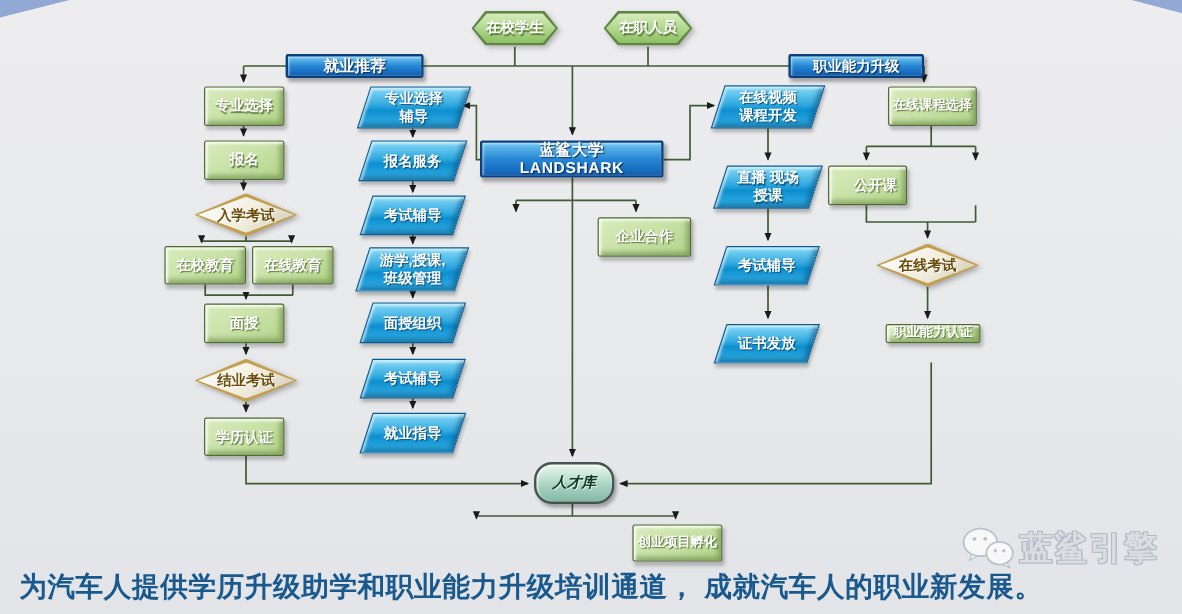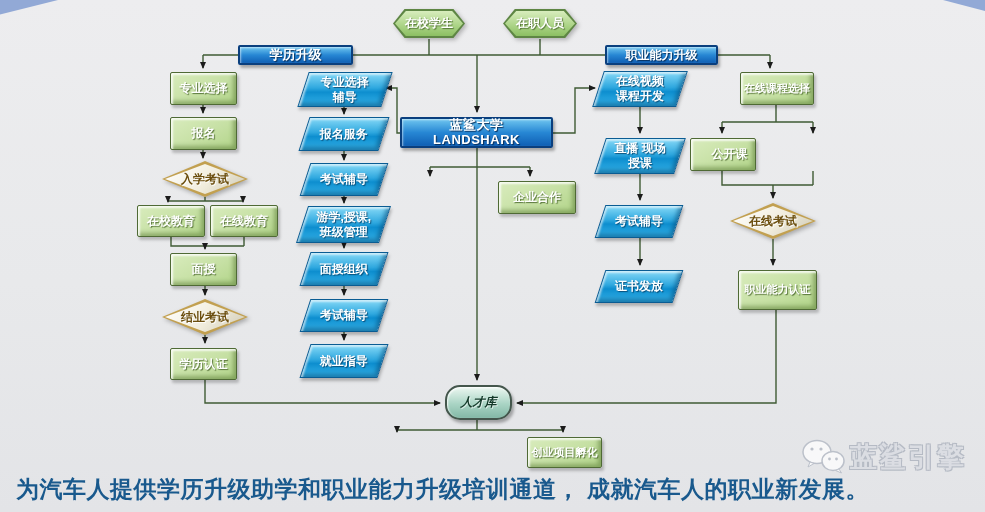--- a/index.html
+++ b/index.html
@@ -130,23 +130,23 @@
     <div class="h-inner"></div>
     <span class="h-label">在校学生</span>
   </div>
   <div class="node hexagon" style="left:503px;top:9px;width:74px;height:29px;">
     <div class="h-outer"></div>
     <div class="h-inner"></div>
     <span class="h-label">在职人员</span>
   </div>
 
   <div class="node bluehdr" style="left:238px;top:45px;width:115px;height:20px;font-size:13px;">
-    <span>学历升级</span>
-  </div>
-  <div class="node bluehdr" style="left:605px;top:45px;width:113px;height:20px;">
+    <span>就业推荐</span>
+  </div>
+  <div class="node bluehdr" style="left:657px;top:45px;width:113px;height:20px;">
     <span>职业能力升级</span>
   </div>
 
   <div class="node gbox" style="left:170px;top:72px;width:67px;height:33px;">
     <span>专业选择</span>
   </div>
   <div class="node gbox" style="left:170px;top:117px;width:67px;height:33px;">
     <span>报名</span>
   </div>
   <div class="node diamond" style="left:162px;top:161px;width:86px;height:36px;">
@@ -219,21 +219,21 @@
     <span>在线课程选择</span>
   </div>
   <div class="node gbox" style="left:690px;top:138px;width:66px;height:33px;padding-left:13px;">
     <span>公开课</span>
   </div>
   <div class="node diamond" style="left:730px;top:203px;width:86px;height:36px;">
     <div class="d-outer"></div>
     <div class="d-inner"></div>
     <span class="d-label">在线考试</span>
   </div>
-  <div class="node gbox fs11" style="left:738px;top:270px;width:79px;height:40px;align-items:center;">
+  <div class="node gbox fs11" style="left:738px;top:270px;width:79px;height:16px;align-items:center;">
     <span>职业能力认证</span>
   </div>
 
   <div class="node talent" style="left:445px;top:385px;width:67px;height:35px;">
     <span>人才库</span>
   </div>
   <div class="node gbox fs11" style="left:527px;top:437px;width:75px;height:31px;">
     <span>创业项目孵化</span>
   </div>
 

